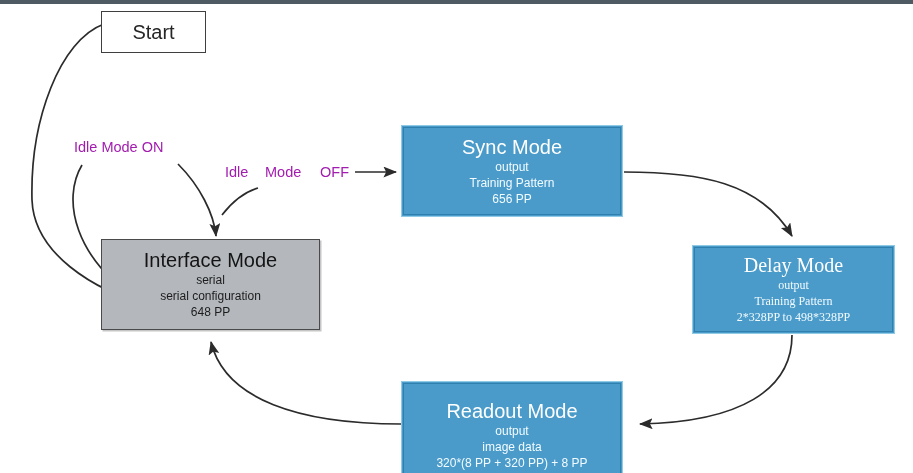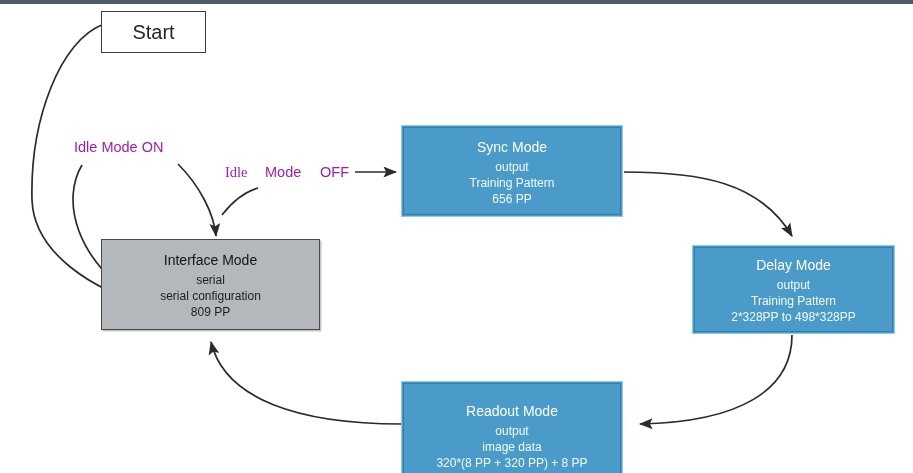--- a/index.html
+++ b/index.html
@@ -35,21 +35,21 @@
   .node {
     position: absolute;
     box-sizing: border-box;
     display: flex;
     flex-direction: column;
     align-items: center;
     justify-content: center;
     text-align: center;
   }
   .node .title {
-    font-size: 14px;
+    font-size: 20px;
     line-height: 23px;
     white-space: nowrap;
   }
   .node .sub {
     font-size: 12px;
     line-height: 16px;
     white-space: nowrap;
   }
   
   .node-start {
@@ -118,43 +118,43 @@
   </svg>
 
   <div class="node node-start" style="left:101px; top:11px; width:105px; height:42px;">
     <div class="title">Start</div>
   </div>
 
   <div class="node node-gray" style="left:101px; top:239px; width:219px; height:91px;">
     <div class="title">Interface Mode</div>
     <div class="sub">serial</div>
     <div class="sub">serial configuration</div>
-    <div class="sub">809 PP</div>
+    <div class="sub">648 PP</div>
   </div>
 
   <div class="node node-blue" style="left:401px; top:125px; width:222px; height:92px;">
     <div class="title">Sync Mode</div>
     <div class="sub">output</div>
     <div class="sub">Training Pattern</div>
     <div class="sub">656 PP</div>
   </div>
 
-  <div class="node node-blue" style="left:692px; top:245px; width:203px; height:89px;">
+  <div class="node node-blue" style="left:692px; top:245px; width:203px; height:89px;font-family:Liberation Serif, serif;">
     <div class="title">Delay Mode</div>
     <div class="sub">output</div>
     <div class="sub">Training Pattern</div>
     <div class="sub">2*328PP to 498*328PP</div>
   </div>
 
   <div class="node node-blue" style="left:401px; top:381px; width:222px; height:108px;">
     <div class="title">Readout Mode</div>
     <div class="sub">output</div>
     <div class="sub">image data</div>
     <div class="sub">320*(8 PP + 320 PP) + 8 PP</div>
   </div>
 
   <div class="edge-label" style="left:74px; top:139px;">Idle Mode ON</div>
 
-  <div class="edge-label" style="left:225px; top:164px;font-family:Liberation Serif, serif;">Idle</div>
+  <div class="edge-label" style="left:225px; top:164px;">Idle</div>
   <div class="edge-label" style="left:265px; top:164px;">Mode</div>
   <div class="edge-label" style="left:320px; top:164px;">OFF</div>
 
 </div>
 
 </body></html>

